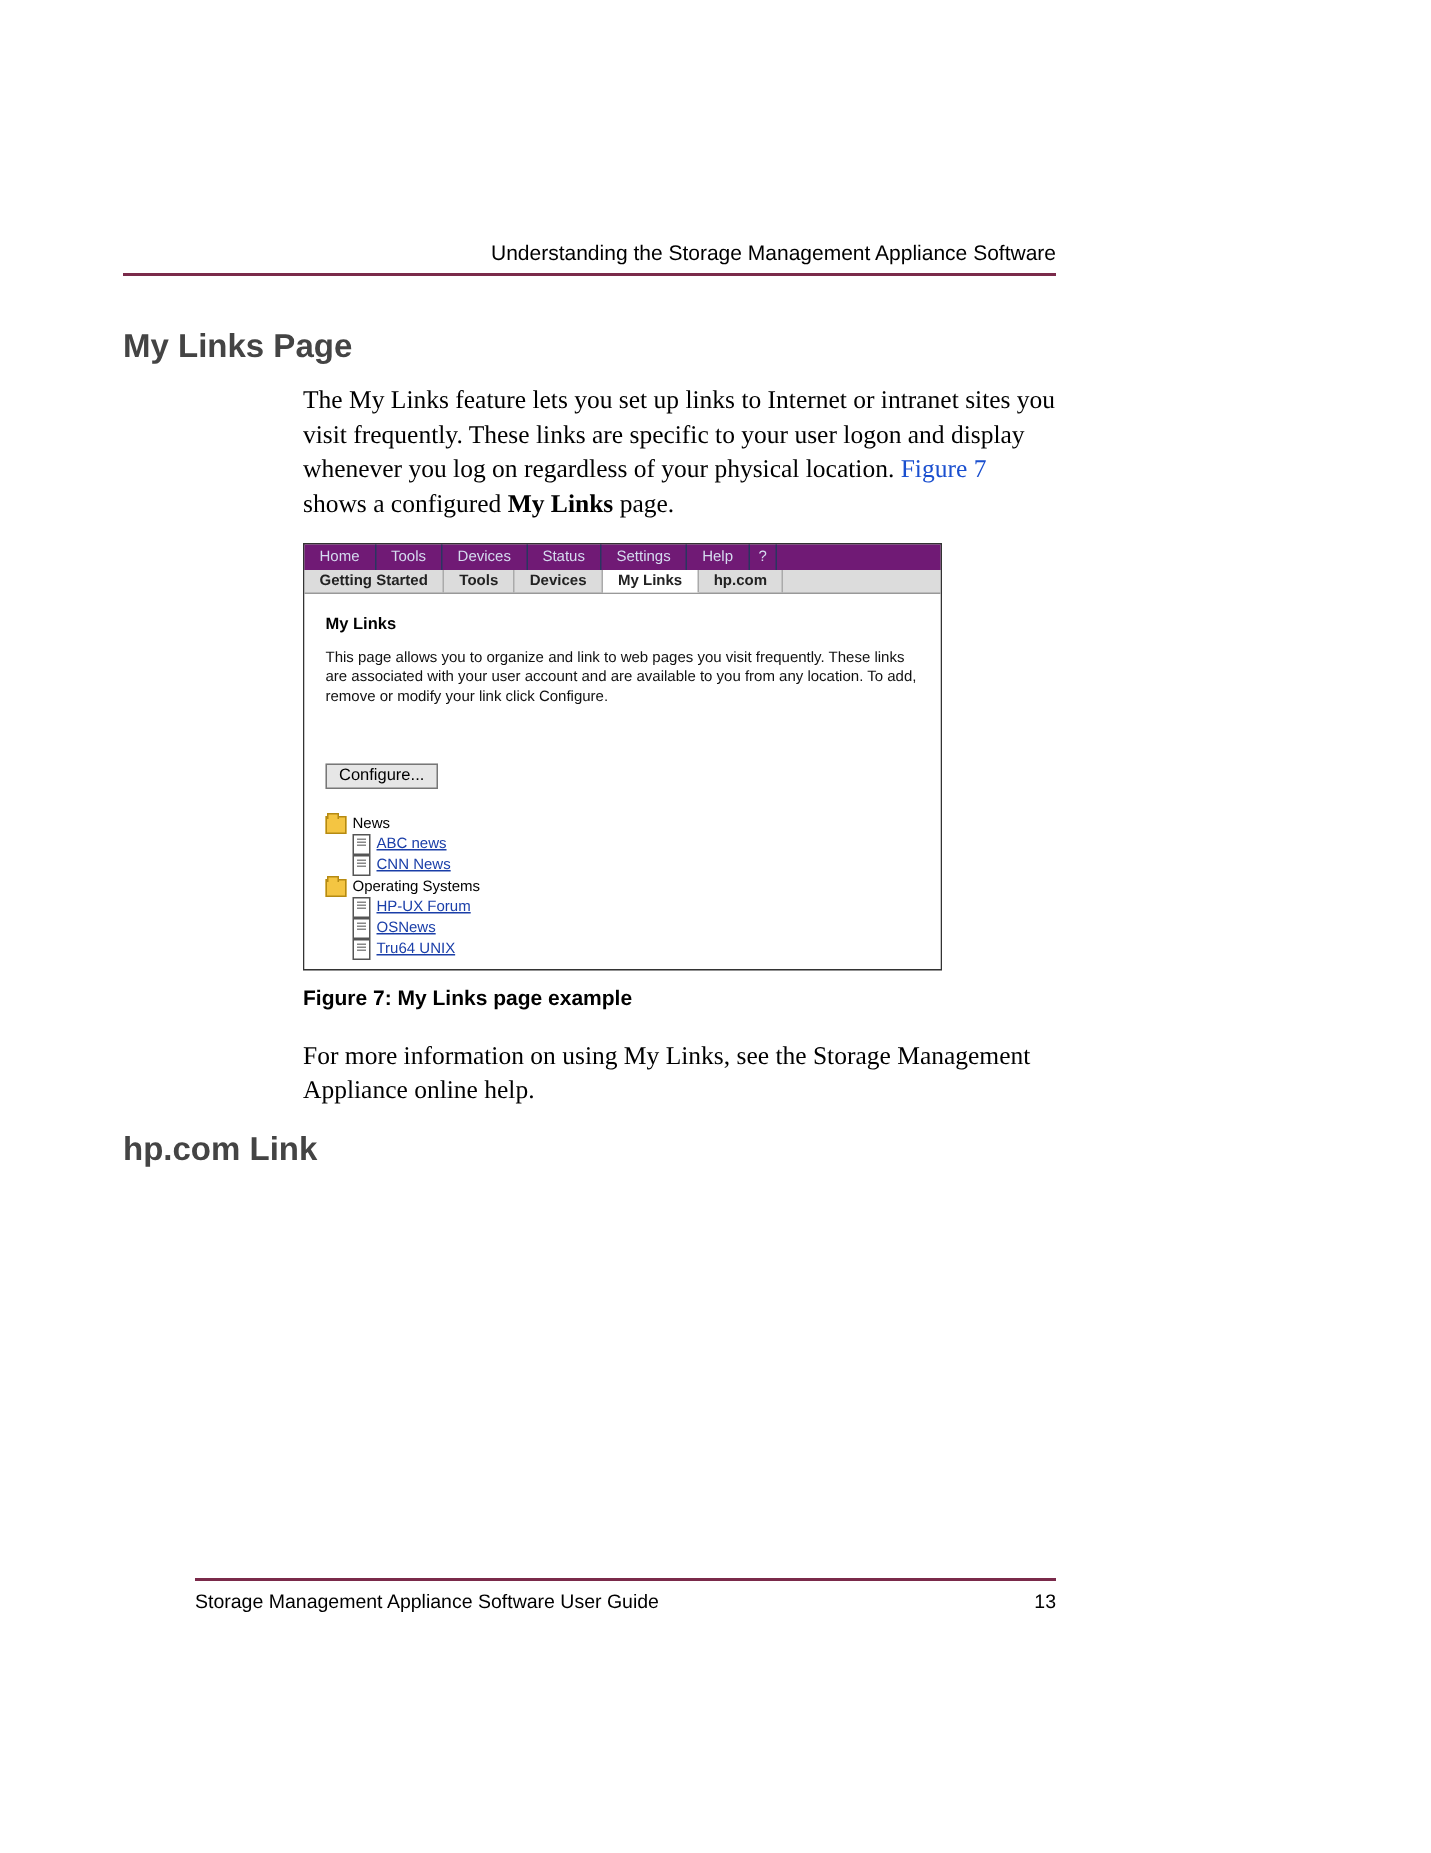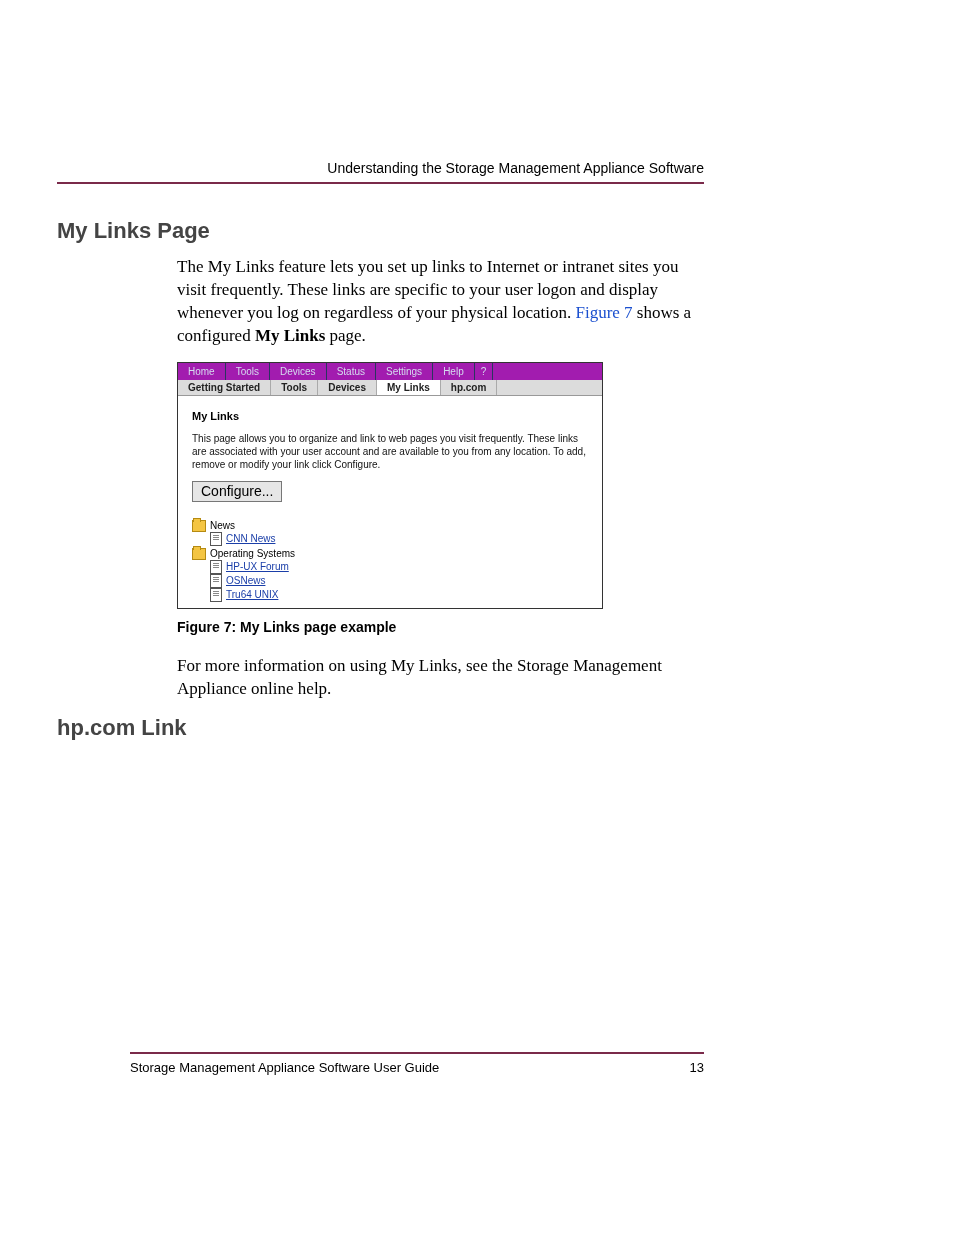--- a/index.html
+++ b/index.html
@@ -8,21 +8,21 @@
     background: #fff;
     font-family: "Times New Roman", Times, serif;
     font-size: 16px;
     color: #000;
   }
   .page {
     width: 834px;
     height: 1235px;
     position: relative;
     box-sizing: border-box;
-    padding: 160px 130px 0 57px;
+    padding: 160px 130px 0 82px;
   }
   .running-head {
     text-align: right;
     font-family: Arial, Helvetica, sans-serif;
     font-size: 14px;
     margin-bottom: 6px;
   }
   .head-rule {
     border: none;
     border-top: 2px solid #7a2a4a;
@@ -54,21 +54,21 @@
   .screenshot {
     margin-left: 120px;
     width: 424px;
     border: 1px solid #333;
     font-family: Verdana, Arial, sans-serif;
     font-size: 10px;
     background: #e9e9e9;
   }
   .ss-tabs-primary {
     display: flex;
-    background: #a21caf;
+    background: #701a75;
   }
   .ss-tab-p {
     padding: 3px 10px;
     border-right: 1px solid #2a3560;
     color: #d5dbef;
     font-size: 10px;
     white-space: nowrap;
   }
   .ss-tab-p.q { padding: 3px 6px; }
   .ss-tabs-secondary {
@@ -100,22 +100,23 @@
     font-size: 10px;
     line-height: 1.3;
     margin-bottom: 10px;
     color: #111;
   }
   .ss-btn {
     display: inline-block;
     border: 1px solid #777;
     background: #e6e6e6;
     padding: 1px 8px 2px 8px;
-    font-size: 14px;
+    font-size: 11px;
     margin-bottom: 16px;
+    margin-top: 28px;
   }
   .ss-sub-h {
     font-weight: bold;
     font-size: 11px;
     margin-bottom: 8px;
   }
   .tree-folder {
     display: flex;
     align-items: center;
     gap: 4px;
@@ -217,20 +218,24 @@
       <div class="ss-h">My Links</div>
       <div class="ss-desc">This page allows you to organize and link to web pages you visit frequently. These links are associated with your user account and are available to you from any location. To add, remove or modify your link click Configure.</div>
       <span class="ss-btn">Configure...</span>
 
       <div class="tree-folder">
         <span class="icon-folder"></span>
         <span>News</span>
       </div>
       <div class="tree-item">
         <span class="icon-doc"></span>
+        <a>ABC news</a>
+      </div>
+      <div class="tree-item">
+        <span class="icon-doc"></span>
         <a>CNN News</a>
       </div>
 
       <div class="tree-folder">
         <span class="icon-folder"></span>
         <span>Operating Systems</span>
       </div>
       <div class="tree-item">
         <span class="icon-doc"></span>
         <a>HP-UX Forum</a>

